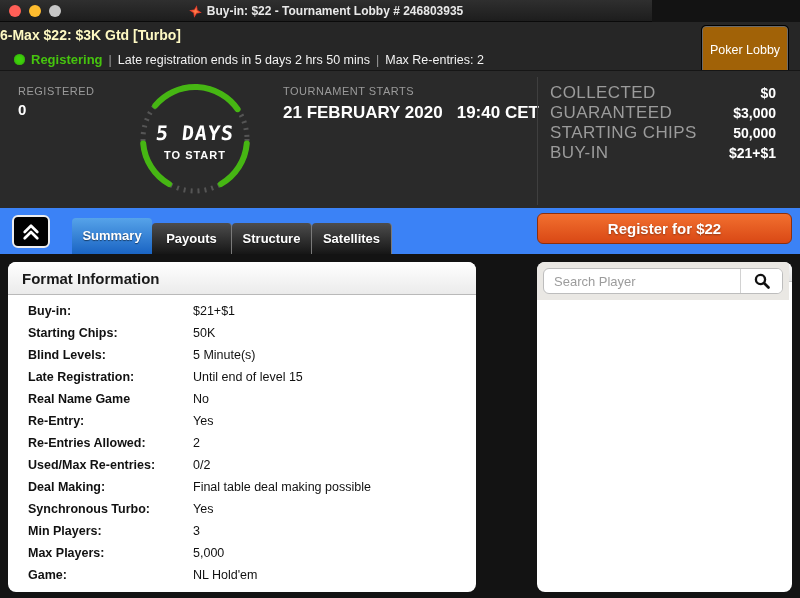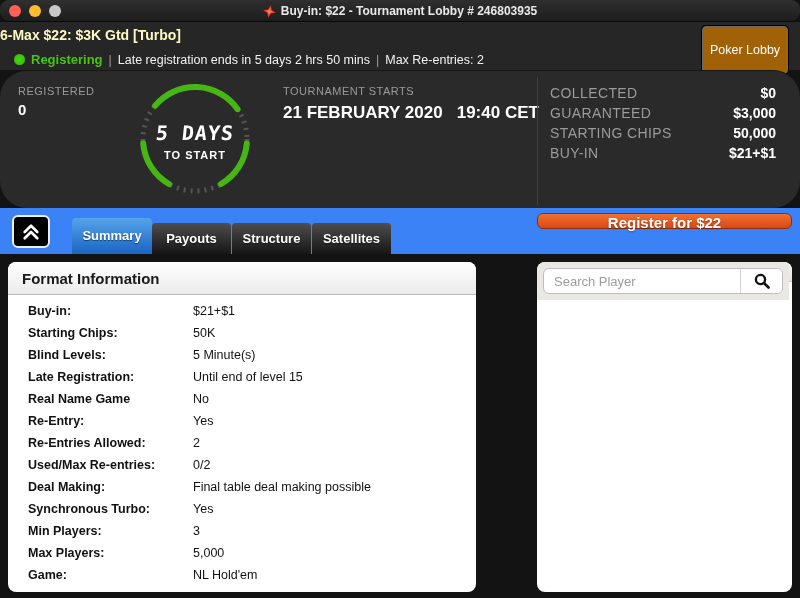--- a/index.html
+++ b/index.html
@@ -1,21 +1,21 @@
 <!DOCTYPE html>
 <html><head>
 <meta charset="utf-8">
 <style>
   * { margin:0; padding:0; box-sizing:border-box; }
   html,body { width:800px; height:598px; overflow:hidden; }
   body { position:relative; background:#131313; font-family:"Liberation Sans", sans-serif; }
 
   
-  .titlebar { position:absolute; top:0; left:0; width:800px; height:22px;
-    background:linear-gradient(#2f2f2f,#1d1d1d); border-bottom:1px solid #0a0a0a;border-radius:9px; }
+  .titlebar { position:absolute; top:0; left:0; width:652px; height:22px;
+    background:linear-gradient(#2f2f2f,#1d1d1d); border-bottom:1px solid #0a0a0a; }
   .lights { position:absolute; left:9px; top:5px; display:flex; gap:8px; }
   .light { width:12px; height:12px; border-radius:50%; }
   .titlebar-title { position:absolute; left:0; top:0; width:100%; height:22px;
     display:flex; align-items:center; justify-content:center; gap:5px;
     color:#e9e9e9; font-size:12px; font-weight:bold; }
 
   
   .header { position:absolute; top:22px; left:0; width:800px; height:48px; background:#262626; }
   .tourney-title { position:absolute; left:0; top:5px; color:#fef9c3; font-size:14px; font-weight:bold; }
   .status-line { position:absolute; left:14px; top:30px; display:flex; align-items:center; gap:6px;
@@ -24,51 +24,51 @@
     box-shadow:0 0 3px #2f9e09 inset; }
   .status-reg { color:#46c40e; font-weight:bold; font-size:13px; }
   .status-sep { color:#9a9a9a; }
   .lobby-btn { position:absolute; right:12px; top:4px; width:86px; height:48px;
     background:#a16207; border:1px solid #6b6b6b; border-radius:4px; color:#ffffff;
     font-size:12.5px; font-family:"Liberation Sans", sans-serif; cursor:pointer;
     box-shadow:0 0 0 1px #000; }
 
   
   .overview { position:absolute; top:70px; left:0; width:800px; height:138px;
-    background:#2a2a2a; border-top:1px solid #161616;border-radius:27px; }
+    background:#2a2a2a; border-top:1px solid #161616; }
   .registered-label { position:absolute; left:18px; top:14px; color:#9b9b9b; font-size:11px; letter-spacing:.5px; }
   .registered-count { position:absolute; left:18px; top:30px; color:#ffffff; font-size:15px; font-weight:bold; }
   .countdown { position:absolute; left:133px; top:6px; width:124px; height:124px; }
   .countdown-text { position:absolute; left:0; top:44px; width:124px; text-align:center;
     color:#ffffff; font-family:"DejaVu Sans Mono", monospace; font-weight:bold; font-size:20px;
     letter-spacing:1px; transform:skewX(-6deg); }
   .countdown-sub { position:absolute; left:0; top:72px; width:124px; text-align:center;
     color:#ffffff; font-size:11px; font-weight:bold; letter-spacing:1px; }
   .starts-label { position:absolute; left:283px; top:14px; color:#9b9b9b; font-size:11px; letter-spacing:.5px; }
   .starts-value { position:absolute; left:283px; top:32px; color:#ffffff; font-size:17px; font-weight:bold; }
   .starts-value .time { margin-left:14px; }
   .stats-panel { position:absolute; left:537px; top:6px; width:255px; height:128px;
     border-left:1px solid #3f3f3f; padding:6px 16px 0 12px; }
   .stat-row { display:flex; justify-content:space-between; align-items:center; height:20px; }
-  .stat-label { color:#9b9b9b; font-size:14px; letter-spacing:.4px; }
+  .stat-label { color:#9b9b9b; font-size:17px; letter-spacing:.4px; }
   .stat-value { color:#ffffff; font-size:14px; font-weight:bold; }
 
   
   .tabbar { position:absolute; top:208px; left:0; width:800px; height:46px; background:#3b82f6; }
   .collapse-btn { position:absolute; left:12px; top:7px; width:38px; height:33px; background:#000;
     border:2px solid #ededed; border-radius:6px; display:flex; align-items:center; justify-content:center;
     cursor:pointer; }
   .tabs { position:absolute; left:72px; bottom:0; display:flex; align-items:flex-end; }
   .tab { width:80px; height:31px; line-height:31px; text-align:center; color:#ffffff;
     font-size:13px; font-weight:bold; background:linear-gradient(#4d4d4d,#161616);
     border-right:1px solid #7a7a7a; border-radius:4px 4px 0 0; cursor:pointer;
     text-shadow:0 1px 1px rgba(0,0,0,.5); }
   .tab.active { height:36px; line-height:36px; background:linear-gradient(#56a3e9,#1a64c3);
     border-right:none; }
-  .register-btn { position:absolute; left:537px; top:5px; width:255px; height:16px;
+  .register-btn { position:absolute; left:537px; top:5px; width:255px; height:31px;
     background:linear-gradient(#f2702f,#d94815); border:1px solid #8c2f0e; border-radius:6px;
     color:#fff; font-size:15px; font-weight:bold; font-family:"Liberation Sans", sans-serif;
     text-shadow:0 1px 2px rgba(0,0,0,.35); cursor:pointer; }
 
   
   .panel-left { position:absolute; left:8px; top:262px; width:468px; height:330px;
     background:#fff; border-radius:8px; overflow:hidden; }
   .panel-header { height:33px; line-height:33px; padding-left:14px;
     background:linear-gradient(#ffffff,#ebebeb); border-bottom:1px solid #b9b9b9;
     color:#1a1a1a; font-size:15px; font-weight:bold; }

